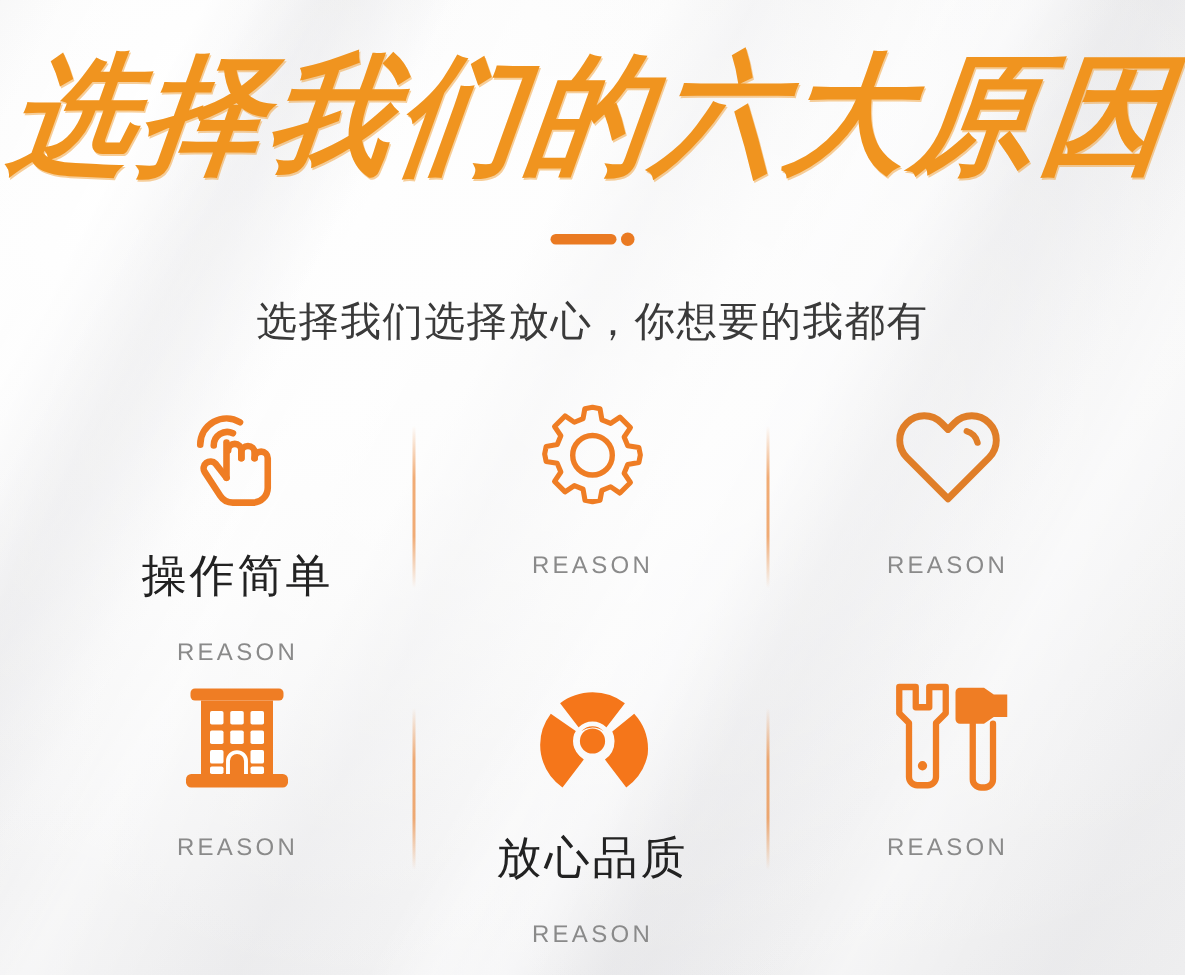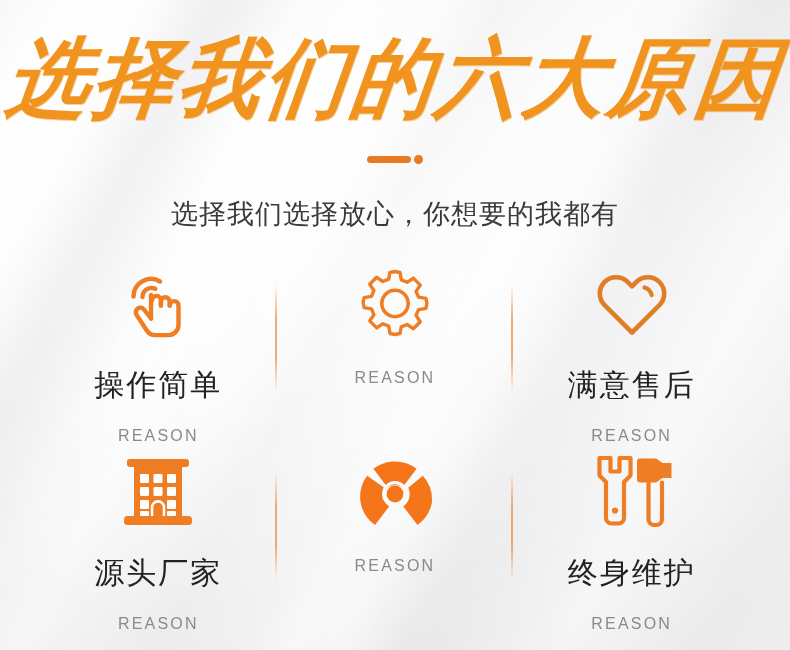--- a/index.html
+++ b/index.html
@@ -222,21 +222,20 @@
         <div class="cell-sub">REASON</div>
       </div>
 
       <div class="cell">
         <div class="icon">
           <svg width="80" height="78" viewBox="0 0 80 78" fill="none">
             <path d="M40 67.5 12.6 40.1a16.3 16.3 0 0 1 0-23.1 16.3 16.3 0 0 1 23.1 0L40 21.3l4.3-4.3a16.3 16.3 0 0 1 23.1 0 16.3 16.3 0 0 1 0 23.1L40 67.5z" stroke="#e07e28" stroke-width="4.6" stroke-linejoin="round" stroke-linecap="round"></path>
             <path d="M52.5 22.5a10.5 10.5 0 0 1 7.2 7.6" stroke="#e07e28" stroke-width="4.2" stroke-linecap="round"></path>
           </svg>
         </div>
-        <div class="cell-label">满意售后</div>
         <div class="cell-sub">REASON</div>
       </div>
 
       <div class="cell sep">
         <div class="icon">
           <svg width="76" height="76" viewBox="0 0 76 76" fill="none">
             <rect x="7" y="5" width="62" height="8" rx="3" fill="#ef7d24"></rect>
             <rect x="4" y="62" width="68" height="9" rx="3.5" fill="#ef7d24"></rect>
             <path d="M14 13h48v49H14z" fill="#ef7d24"></path>
             <g fill="#ffffff">
@@ -248,52 +247,51 @@
               <rect x="47" y="33" width="9" height="9" rx="1.2"></rect>
               <rect x="20" y="46" width="9" height="9" rx="1.2"></rect>
               <rect x="47" y="46" width="9" height="9" rx="1.2"></rect>
               <rect x="20" y="57" width="9" height="5" rx="1.2"></rect>
               <rect x="47" y="57" width="9" height="5" rx="1.2"></rect>
             </g>
             <path d="M33.5 62V53.5a4.5 4.5 0 0 1 9 0V62h-9z" fill="#ef7d24"></path>
             <path d="M32 62v-8.6a6 6 0 0 1 12 0V62" stroke="#ffffff" stroke-width="2.6" fill="none"></path>
           </svg>
         </div>
-        <div class="cell-label">源头厂家</div>
         <div class="cell-sub">REASON</div>
       </div>
 
       <div class="cell sep">
         <div class="icon">
           <svg width="78" height="76" viewBox="0 0 78 76" fill="none">
             <g fill="#f5761a">
               <path d="M39 7.5c-8.1 0-15.6 2.7-21.6 7.3l14.2 18.6A15.2 15.2 0 0 1 39 31c2.7 0 5.2.8 7.4 2.4l14.2-18.6A35.4 35.4 0 0 0 39 7.5z"></path>
               <path d="M11.2 21.8A35.2 35.2 0 0 0 4.7 49a35.4 35.4 0 0 0 14.3 22l14.2-18.6a15.2 15.2 0 0 1-6.4-12.4c0-2.3.5-4.4 1.5-6.3L11.2 21.8z"></path>
               <path d="M66.8 21.8 52.2 33.7a14.9 14.9 0 0 1 1.5 6.3 15.2 15.2 0 0 1-6.4 12.4L61.5 71A35.4 35.4 0 0 0 75.8 49a35.2 35.2 0 0 0-9-27.2z"></path>
               <circle cx="39" cy="40" r="8.4"></circle>
             </g>
             <circle cx="39" cy="40" r="11.4" fill="none" stroke="#fafafa" stroke-width="3.2"></circle>
           </svg>
         </div>
+        <div class="cell-label">放心品质</div>
         <div class="cell-sub">REASON</div>
       </div>
 
       <div class="cell">
         <div class="icon">
           <svg width="92" height="78" viewBox="0 0 92 78" fill="none">
 
             <g stroke="#ef7d24" stroke-width="4.2" stroke-linejoin="round" stroke-linecap="round" fill="none">
               <path d="M24.5 5v13.5h9V5h11v17.5l-6.5 6.5v36a5.5 5.5 0 0 1-5.5 5.5h-7a5.5 5.5 0 0 1-5.5-5.5V29l-6.5-6.5V5h11z"></path>
             </g>
             <circle cx="29" cy="57.5" r="3.1" fill="#ef7d24"></circle>
 
             <path d="M54 5.5h16l6.5 4.5h9V25h-9L70 29.5H54a3 3 0 0 1-3-3V8.5a3 3 0 0 1 3-3z" fill="#ef7d24"></path>
 
             <path d="M62.5 29.5v37a5.5 5.5 0 0 0 5.5 5.5h2.5a5.5 5.5 0 0 0 5.5-5.5v-37" stroke="#ef7d24" stroke-width="4.2" stroke-linejoin="round" stroke-linecap="round" fill="none"></path>
           </svg>
         </div>
-        <div class="cell-label">终身维护</div>
         <div class="cell-sub">REASON</div>
       </div>
 
     </div>
   </div>
 </div>
 
 </body></html>

